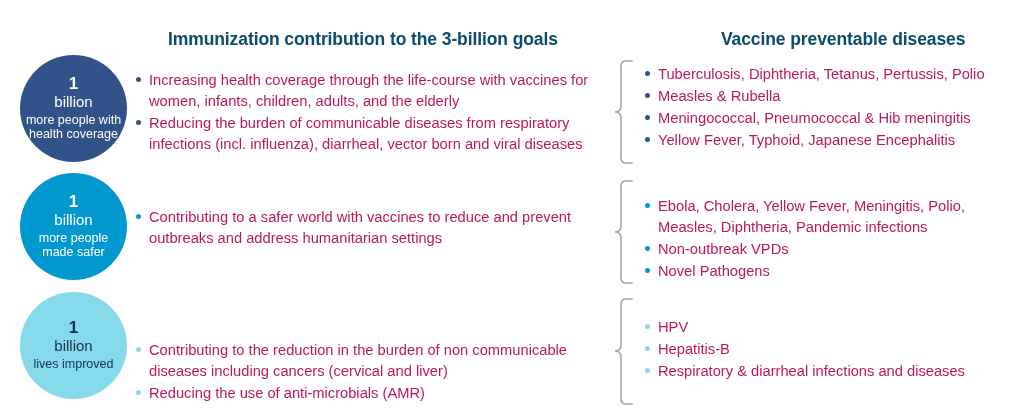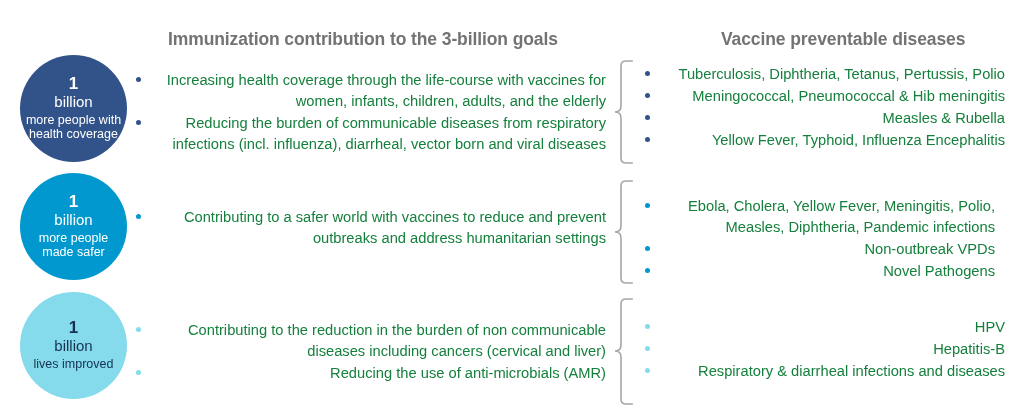--- a/index.html
+++ b/index.html
@@ -13,21 +13,21 @@
     position: relative;
     font-family: "Liberation Sans", sans-serif;
     overflow: hidden;
   }
 
   
   .col-heading {
     position: absolute;
     font-size: 17.5px;
     font-weight: bold;
-    color: #737373;
+    color: #0c4a6e;
     letter-spacing: -0.1px;
     white-space: nowrap;
   }
   #heading-goals  { left: 168px; top: 29px; }
   #heading-vpd    { left: 697px; top: 29px; margin-left: 24px; }
 
   
   .circle {
     position: absolute;
     width: 107px;
@@ -69,42 +69,41 @@
   .bullets {
     position: absolute;
     margin: 0;
     padding: 0;
     list-style: none;
   }
   .bullets li {
     position: relative;
     padding-left: 13px;
     font-size: 14.7px;
-    color: #15803d;
+    color: #be185d;
     line-height: 1.42;
     margin-bottom: 1px;
-    text-align: right;
   }
   .bullets li::before {
     content: "";
     position: absolute;
     left: 0px;
     top: 7px;
     width: 5px;
     height: 5px;
     border-radius: 50%;
     background: currentColor;
   }
   .b-dark  li::before { background: #31538A; }
   .b-cyan  li::before { background: #0098CE; }
   .b-light li::before { background: #85DAEC; }
 
   #goals-1 { left: 136px; top: 70px;  width: 470px; }
   #goals-2 { left: 136px; top: 207px; width: 470px; }
-  #goals-3 { left: 136px; top: 320px; width: 470px; }
+  #goals-3 { left: 136px; top: 340px; width: 470px; }
 
   #vpd-1   { left: 645px; top: 64px;  width: 360px; }
   #vpd-2   { left: 645px; top: 196px; width: 350px; }
   #vpd-3   { left: 645px; top: 317px; width: 360px; }
 
   
   .brace {
     position: absolute;
     left: 612px;
     width: 26px;
@@ -146,23 +145,23 @@
 <ul class="bullets b-cyan" id="goals-2">
     <li>Contributing to a safer world with vaccines to reduce and prevent outbreaks and address humanitarian settings</li>
   </ul>
 <ul class="bullets b-light" id="goals-3">
     <li>Contributing to the reduction in the burden of non communicable diseases including cancers (cervical and liver)</li>
     <li>Reducing the use of anti-microbials (AMR)</li>
   </ul>
 
 <ul class="bullets b-dark" id="vpd-1">
     <li>Tuberculosis, Diphtheria, Tetanus, Pertussis, Polio</li>
+    <li>Measles &amp; Rubella</li>
     <li>Meningococcal, Pneumococcal &amp; Hib meningitis</li>
-    <li>Measles &amp; Rubella</li>
-    <li>Yellow Fever, Typhoid, Influenza Encephalitis</li>
+    <li>Yellow Fever, Typhoid, Japanese Encephalitis</li>
   </ul>
 <ul class="bullets b-cyan" id="vpd-2">
     <li>Ebola, Cholera, Yellow Fever, Meningitis, Polio, Measles, Diphtheria, Pandemic infections</li>
     <li>Non-outbreak VPDs</li>
     <li>Novel Pathogens</li>
   </ul>
 <ul class="bullets b-light" id="vpd-3">
     <li>HPV</li>
     <li>Hepatitis-B</li>
     <li>Respiratory &amp; diarrheal infections and diseases</li>

